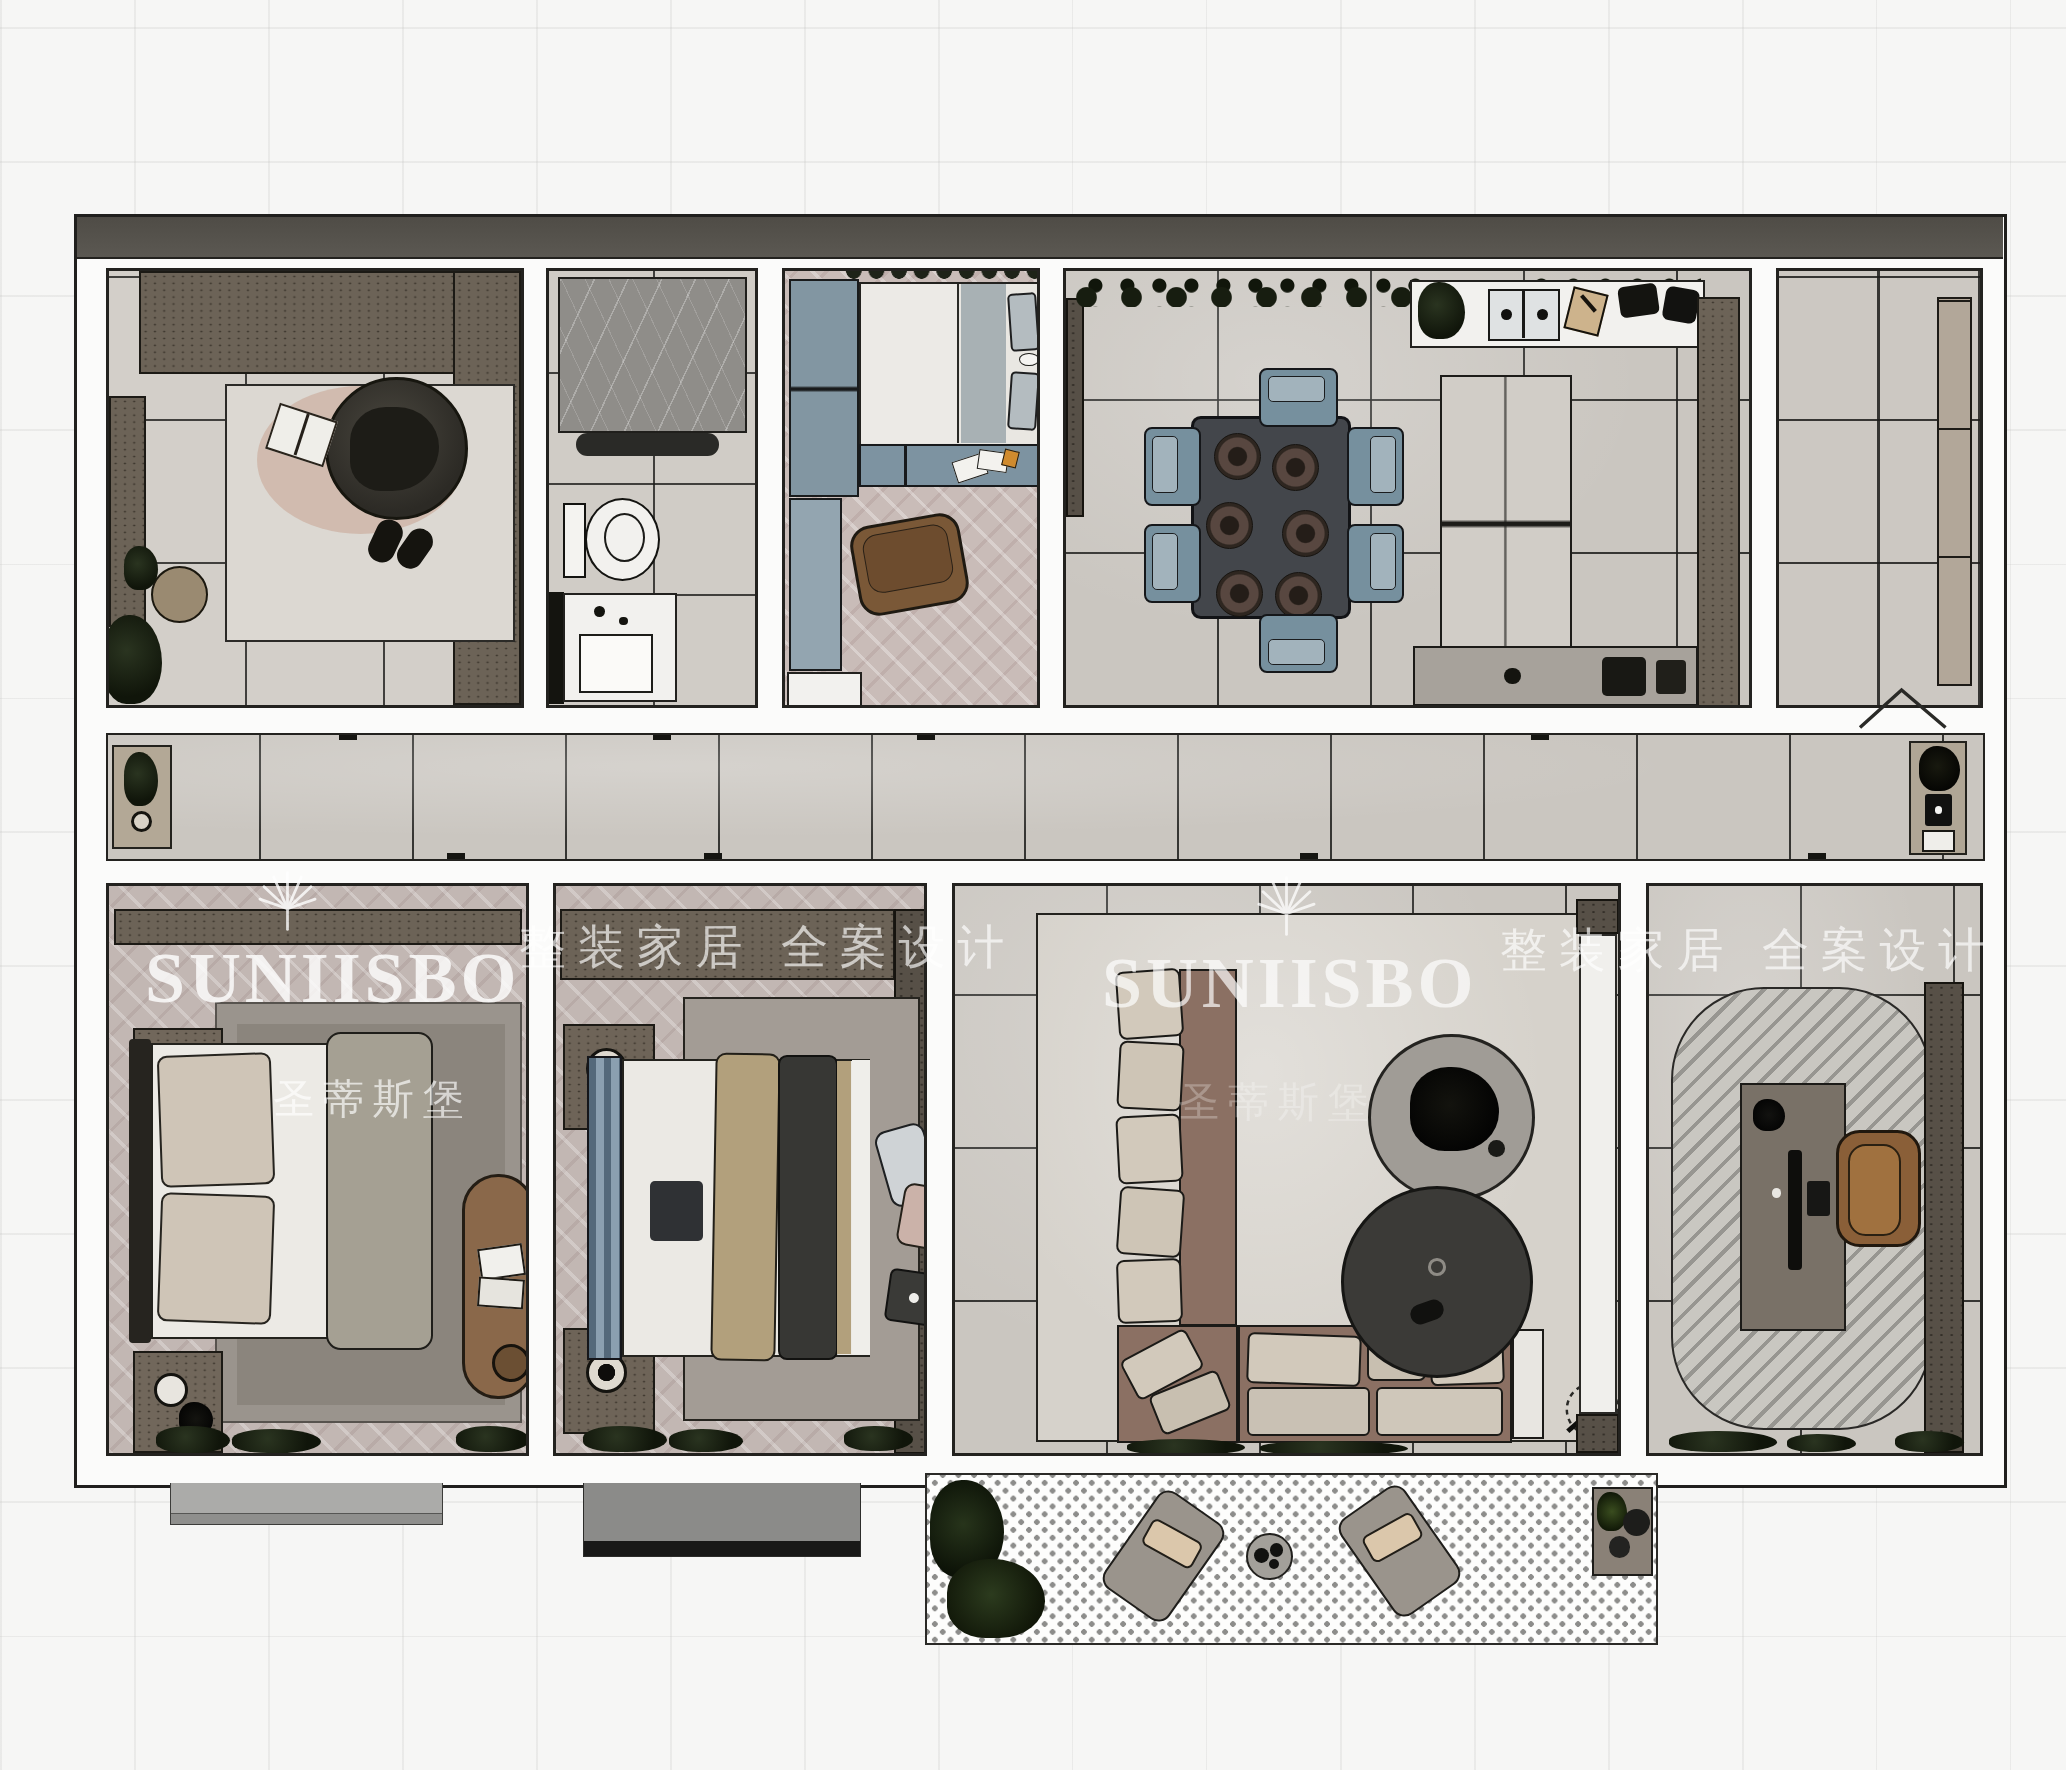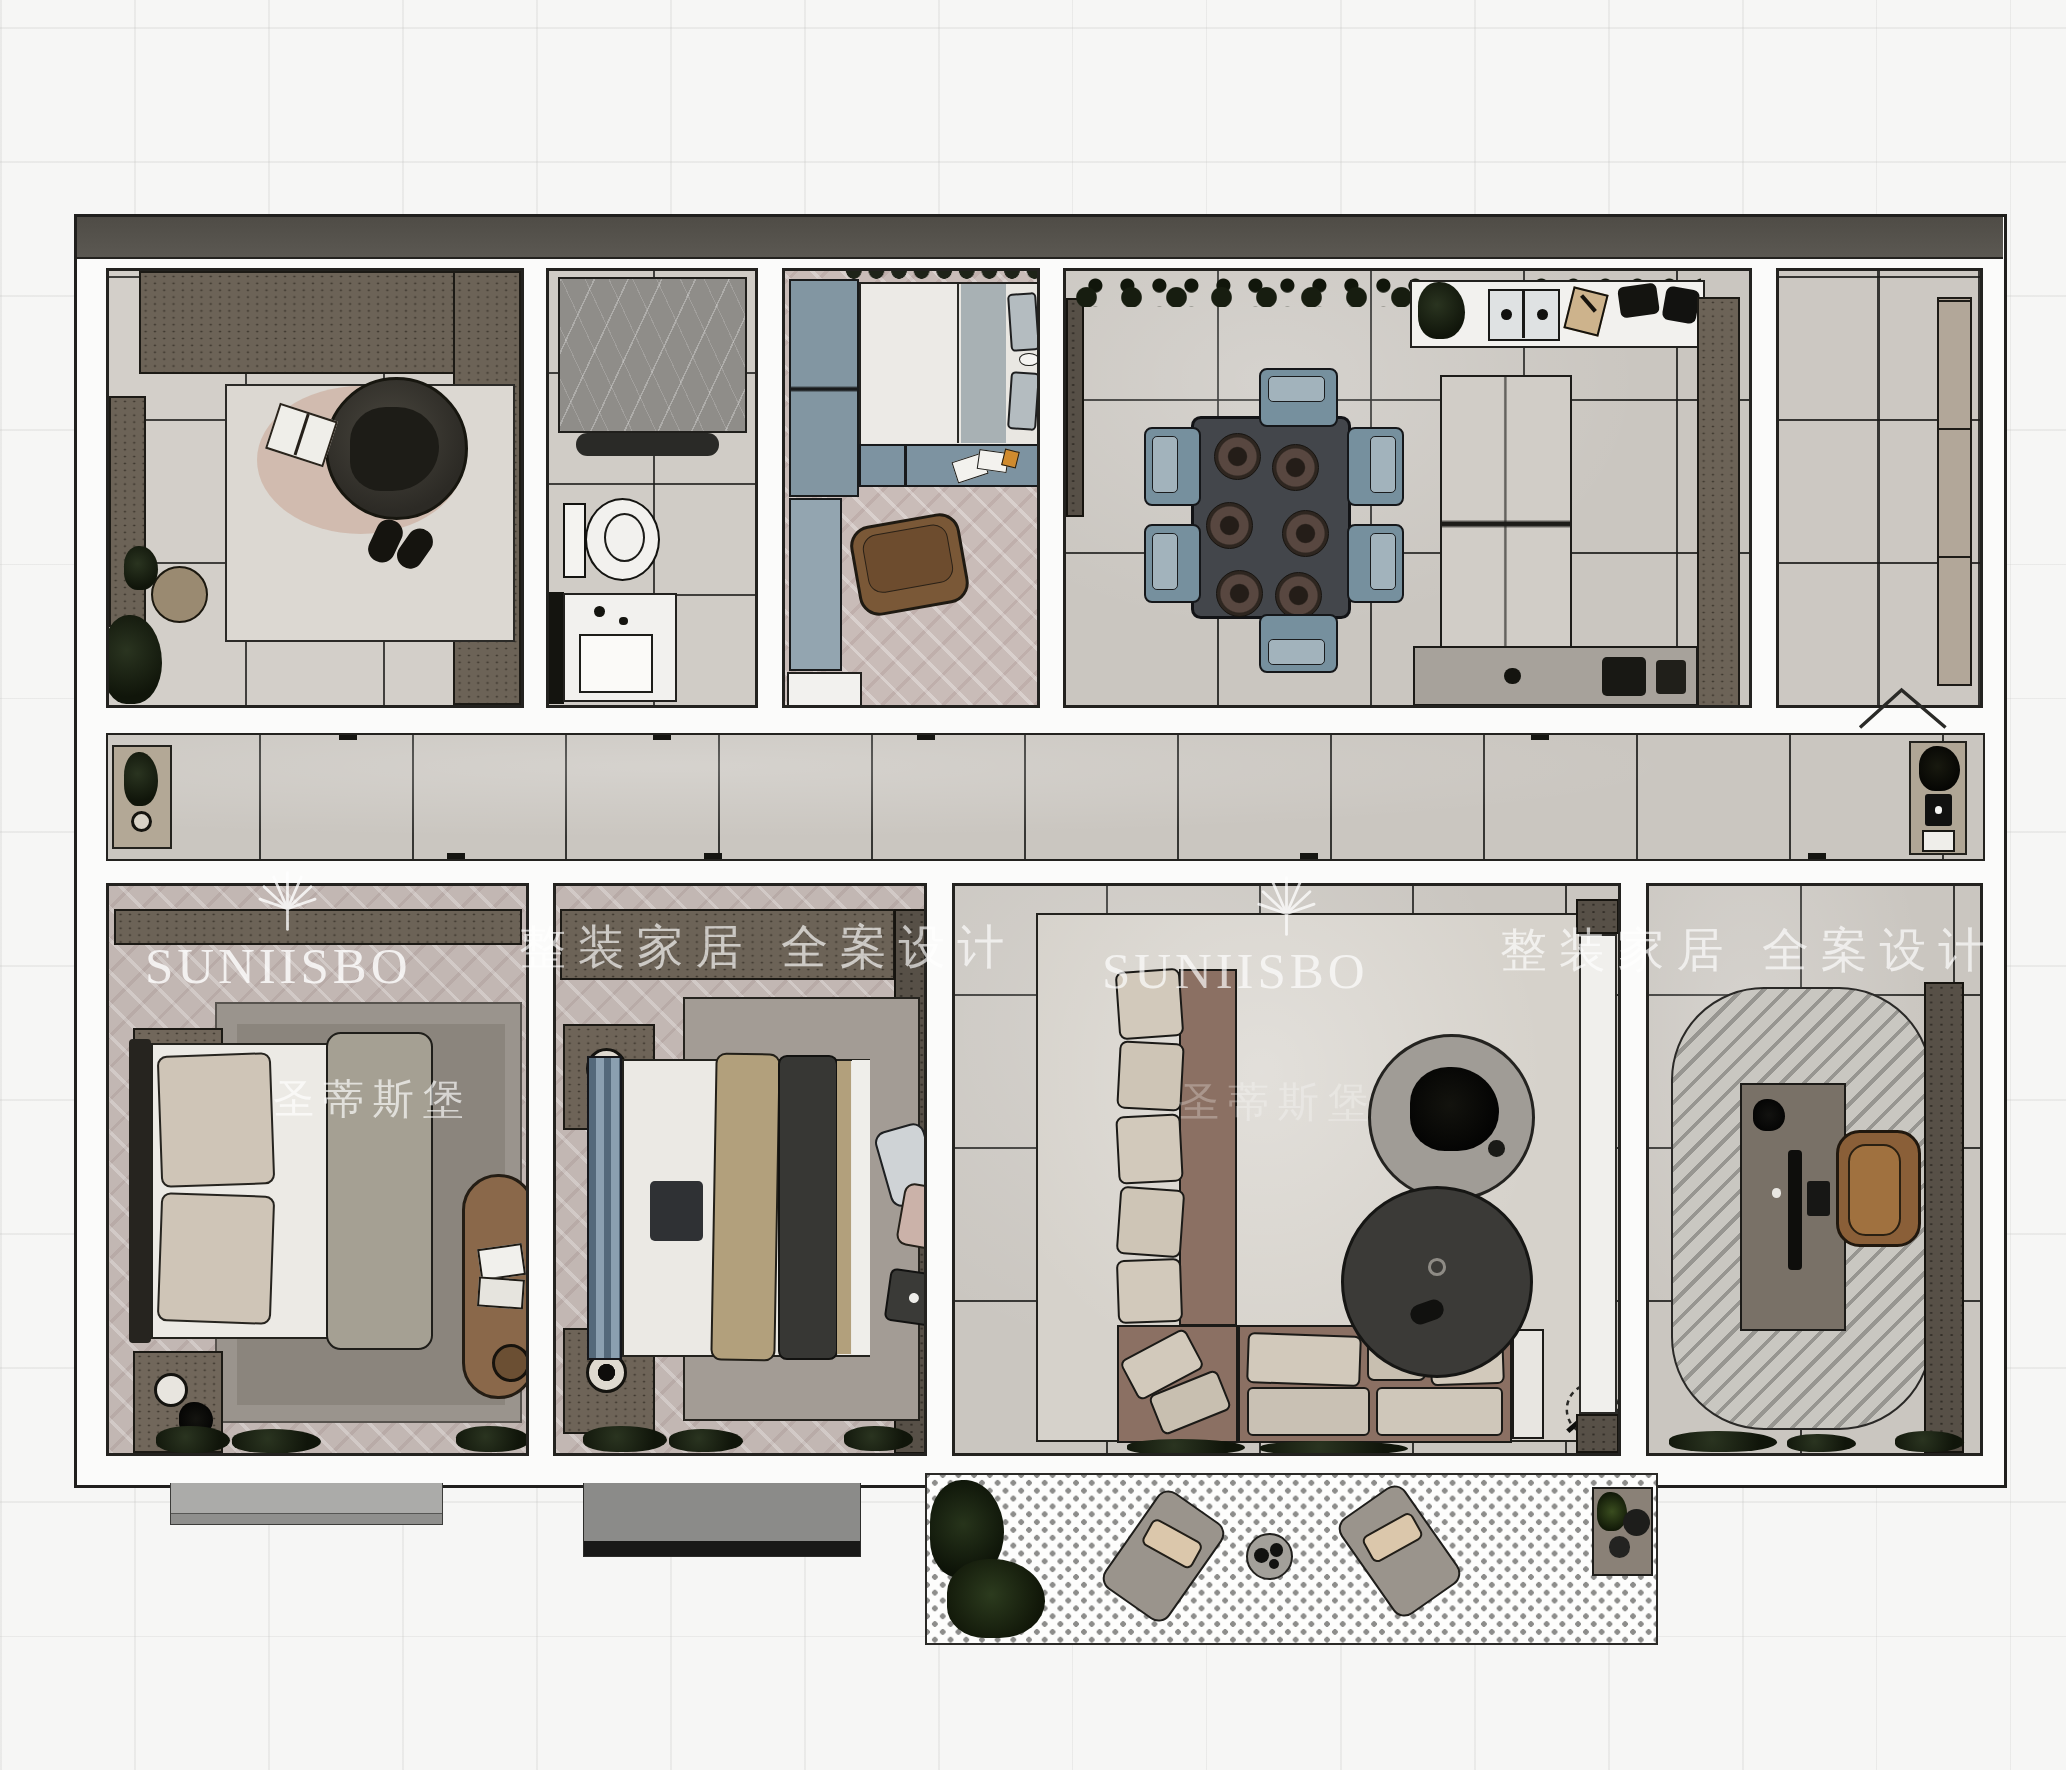--- a/index.html
+++ b/index.html
@@ -39,21 +39,21 @@
       background-size:45px 34px,32px 28.5px}
   .marble{background-color:#8f8d89;background-image:
       repeating-linear-gradient(115deg,rgba(255,255,255,.28) 0 1.5px,transparent 1.5px 30.5px),
       repeating-linear-gradient(65deg,rgba(255,255,255,.16) 0 1px,transparent 1px 21.6px);
       border:2px solid #201f1c}
   .chair{position:absolute;background:#76909e;border:2px solid #15171a;border-radius:7.9px}
   .chair>div{position:absolute;background:#a2b3bc;border:1.5px solid #1a1c1e;border-radius:4.9px}
   .plate{position:absolute;width:45px;height:45px;border-radius:50%;border:1.5px solid #16130f;
       background:radial-gradient(circle,#241d18 28%,#584740 32% 58%,#2e2620 62%)}
   .wm{position:absolute;color:rgba(255,255,255,.8);font-family:"Liberation Serif",serif;
-      white-space:nowrap;z-index:60;letter-spacing:3.9px;font-size:51px;font-weight:normal}
+      white-space:nowrap;z-index:60;letter-spacing:3.9px;font-size:72px;font-weight:bold}
   .wmcn{font-family:"DejaVu Sans",sans-serif;font-weight:normal;color:rgba(255,255,255,.66)}
   .tick{position:absolute;width:17.7px;height:6.9px;background:#151511}
   .white-box{background:#f2f1ee;border:2px solid #22211e}
 </style>
 </head>
 <body>
 
 <div class="a" style="left:0;top:0;width:2066px;height:1771px">
 
   <div class="a" style="left:74px;top:214px;width:1933px;height:1274px;background:#fbfbfa;border:3.4px solid #201f1d"></div>

